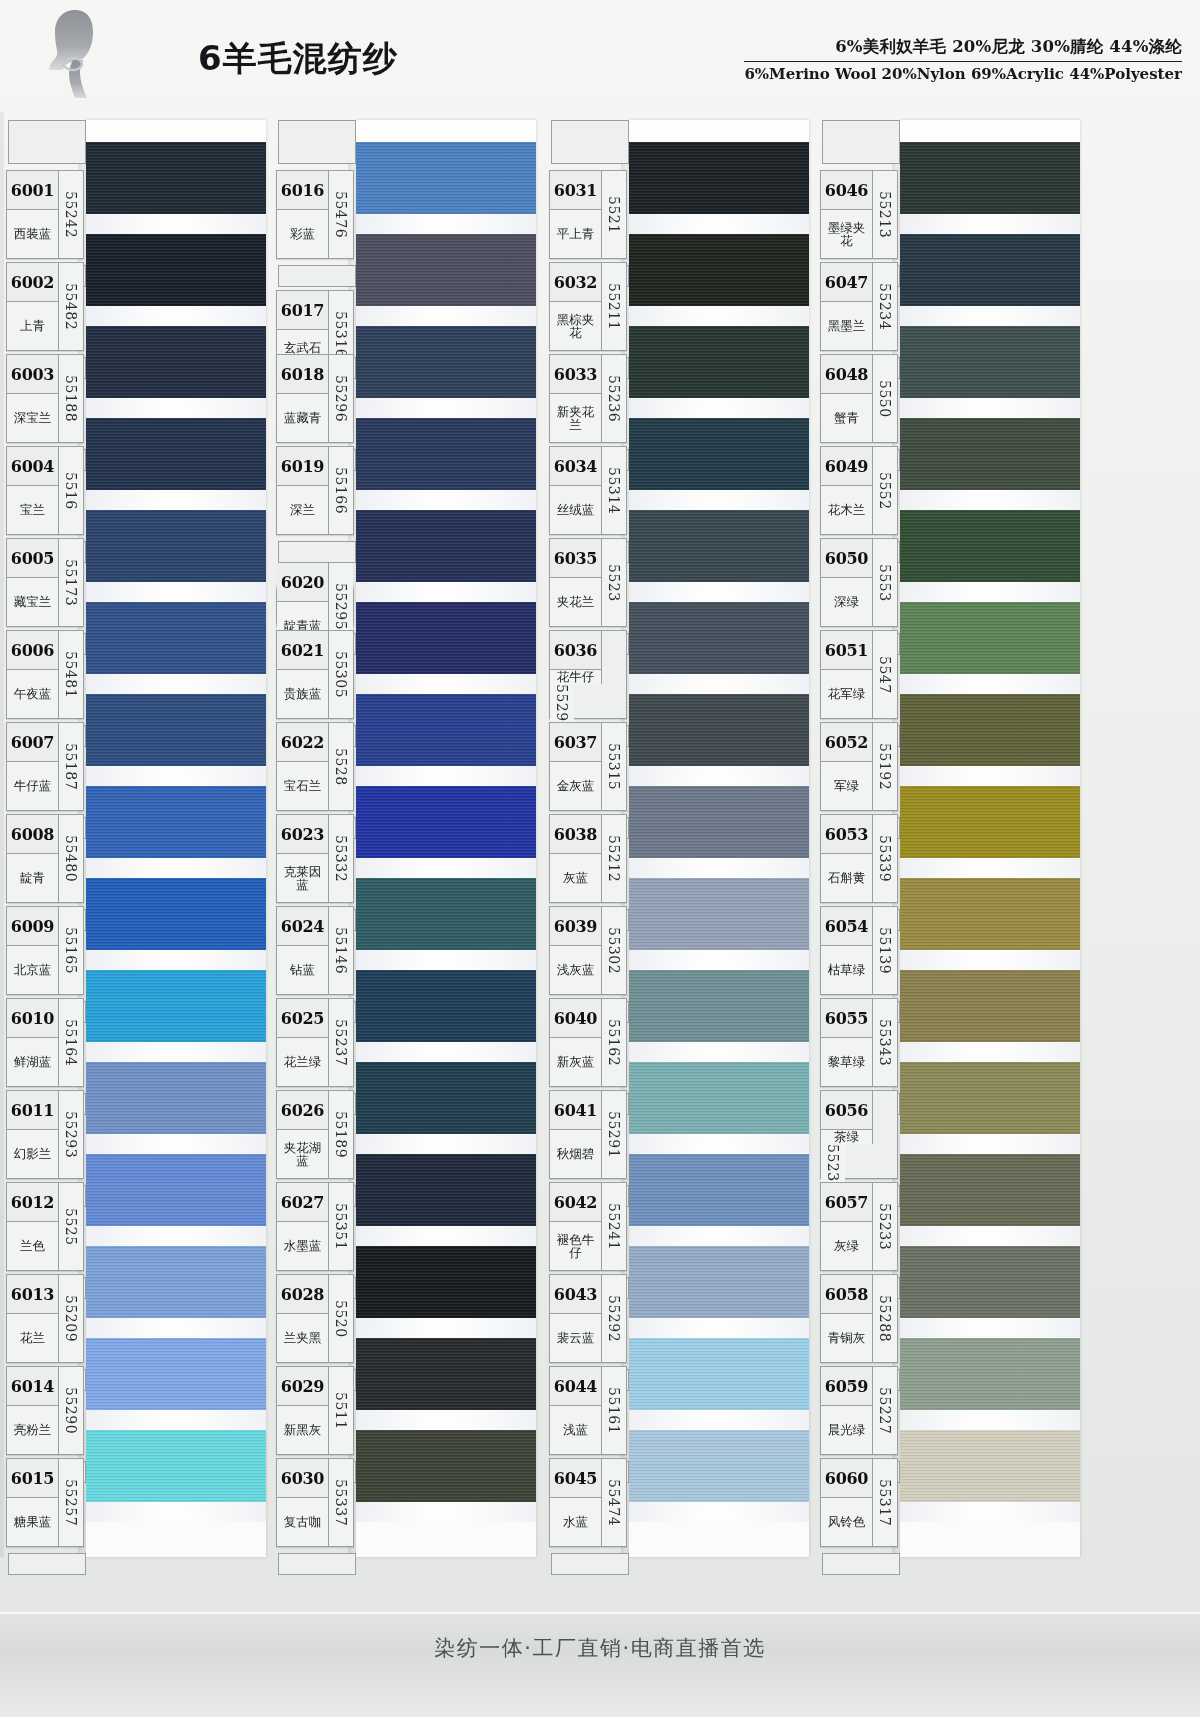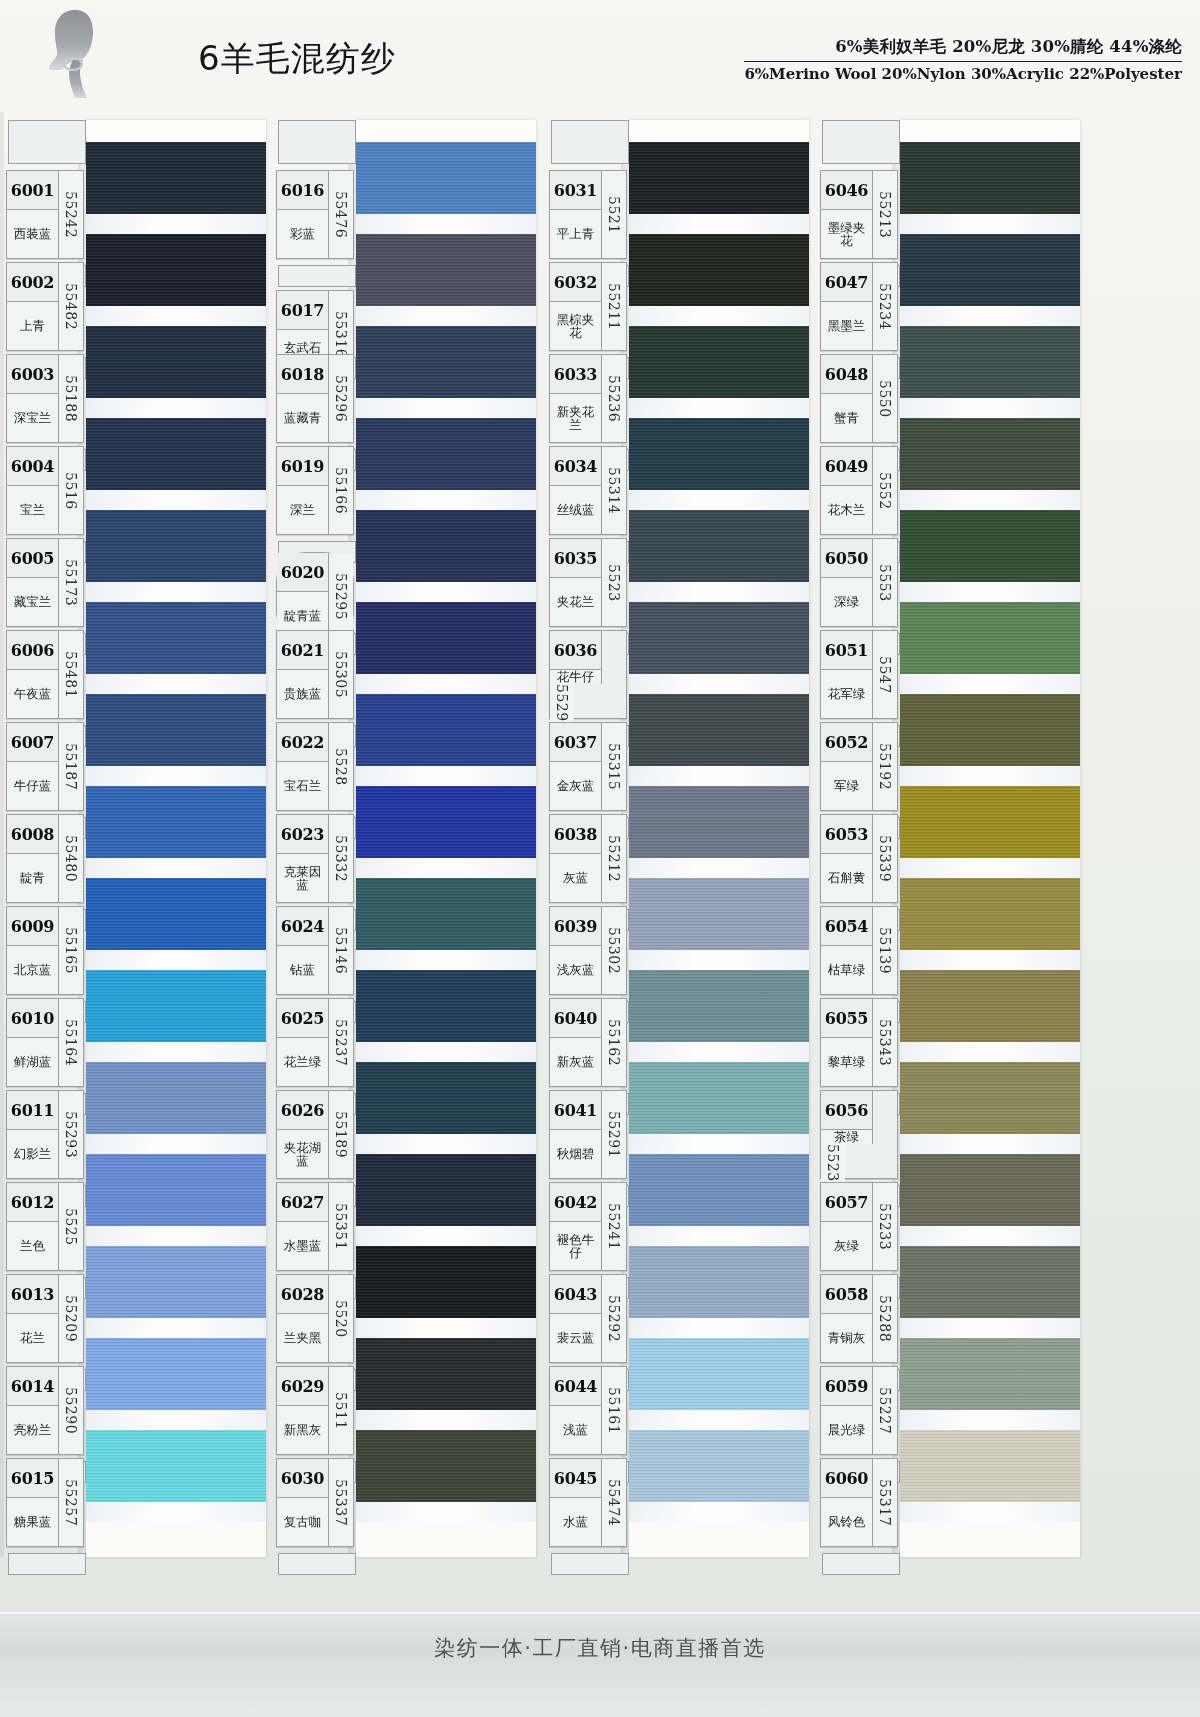--- a/index.html
+++ b/index.html
@@ -23,21 +23,21 @@
   .title-wrap{position:absolute;left:198px;top:36px;display:flex;align-items:center;gap:14px;}
   .count-box{
     background:#17181a;color:#fff;
     font-family:"DejaVu Sans", sans-serif;
     font-weight:bold;font-size:35px;line-height:1;
     padding:7px 12px 9px 12px;letter-spacing:0px;
     border:2px solid #17181a;
   }
   .title-cn{
     font-family:"DejaVu Sans", sans-serif;
-    font-weight:normal;font-size:34px;color:#15161a;letter-spacing:1px;
+    font-weight:bold;font-size:34px;color:#15161a;letter-spacing:1px;
     white-space:nowrap;
   }
   .comp{position:absolute;right:18px;top:36px;text-align:right;}
   .comp-cn{
     font-family:"DejaVu Serif", serif;font-weight:bold;
     font-size:16.5px;color:#17181a;letter-spacing:.2px;white-space:nowrap;
     padding-bottom:3px;border-bottom:1.6px solid #202024;
   }
   .comp-en{
     font-family:"DejaVu Serif", serif;font-weight:bold;
@@ -159,21 +159,21 @@
         <path d="M33 2c-13 0-20 10-20 22 0 8 1 13 2 18 1 6-2 9-5 12-2 2-3 5-3 8h14c1-5 5-7 10-8 6-1 11-3 14-8 4-6 6-14 6-22C51 12 46 2 33 2z" fill="url(#lg)"></path>
         <path d="M31 52c-2 4-4 8-4 14 0 8 3 16 6 24h12c-4-9-7-18-7-26 0-5 1-9 3-12z" fill="url(#lg)"></path>
         <ellipse cx="31" cy="56" rx="9" ry="6" fill="none" stroke="#c7cacc" stroke-width="2.5"></ellipse>
       </svg>
     </div>
     <div class="title-wrap">
       <div class="title-cn">6羊毛混纺纱</div>
     </div>
     <div class="comp">
       <div class="comp-cn">6%美利奴羊毛 20%尼龙 30%腈纶 44%涤纶</div>
-      <div class="comp-en">6%Merino Wool 20%Nylon 30%Acrylic 22%Polyester</div>
+      <div class="comp-en">6%Merino Wool 20%Nylon 69%Acrylic 44%Polyester</div>
     </div>
   </div>
 
   <div class="grid">
     <div class="group g0">
         <div class="swatchcol">
           <div class="padtop" style="height: 22px;"></div>
           <div class="band" style="height: 72px; background: rgb(27, 39, 51);">
             <div class="fib"></div>
           </div>
@@ -490,21 +490,21 @@
           <div class="lbl" style="position: absolute; top: 334px; left: 0px;">
             <div class="lbl-left">
               <div class="lbl-code">6019</div>
               <div class="lbl-name">深兰</div>
             </div>
             <div class="lbl-num">
               <span>55166</span>
             </div>
           </div>
           <div class="tickrow" style="top: 429px; height: 22px;"></div>
-          <div class="lbl" style="position: absolute; top: 440px; left: 0px; border-radius: 30px;">
+          <div class="lbl" style="position: absolute; top: 450px; left: 0px; border-radius: 30px;">
             <div class="lbl-left">
               <div class="lbl-code">6020</div>
               <div class="lbl-name">靛青蓝</div>
             </div>
             <div class="lbl-num">
               <span>55295</span>
             </div>
           </div>
           <div class="tickrow" style="top: 521px; height: 22px;"></div>
           <div class="lbl" style="position: absolute; top: 518px; left: 0px;">

